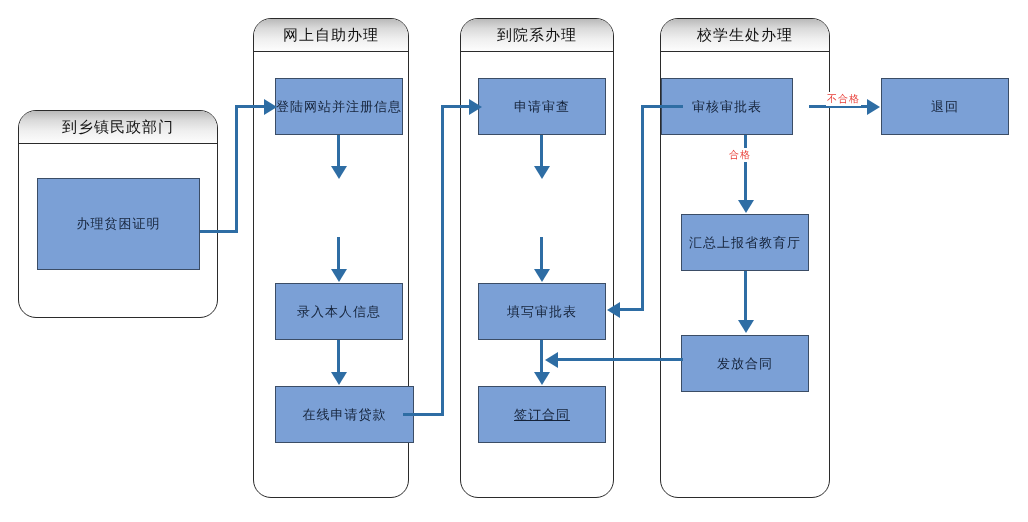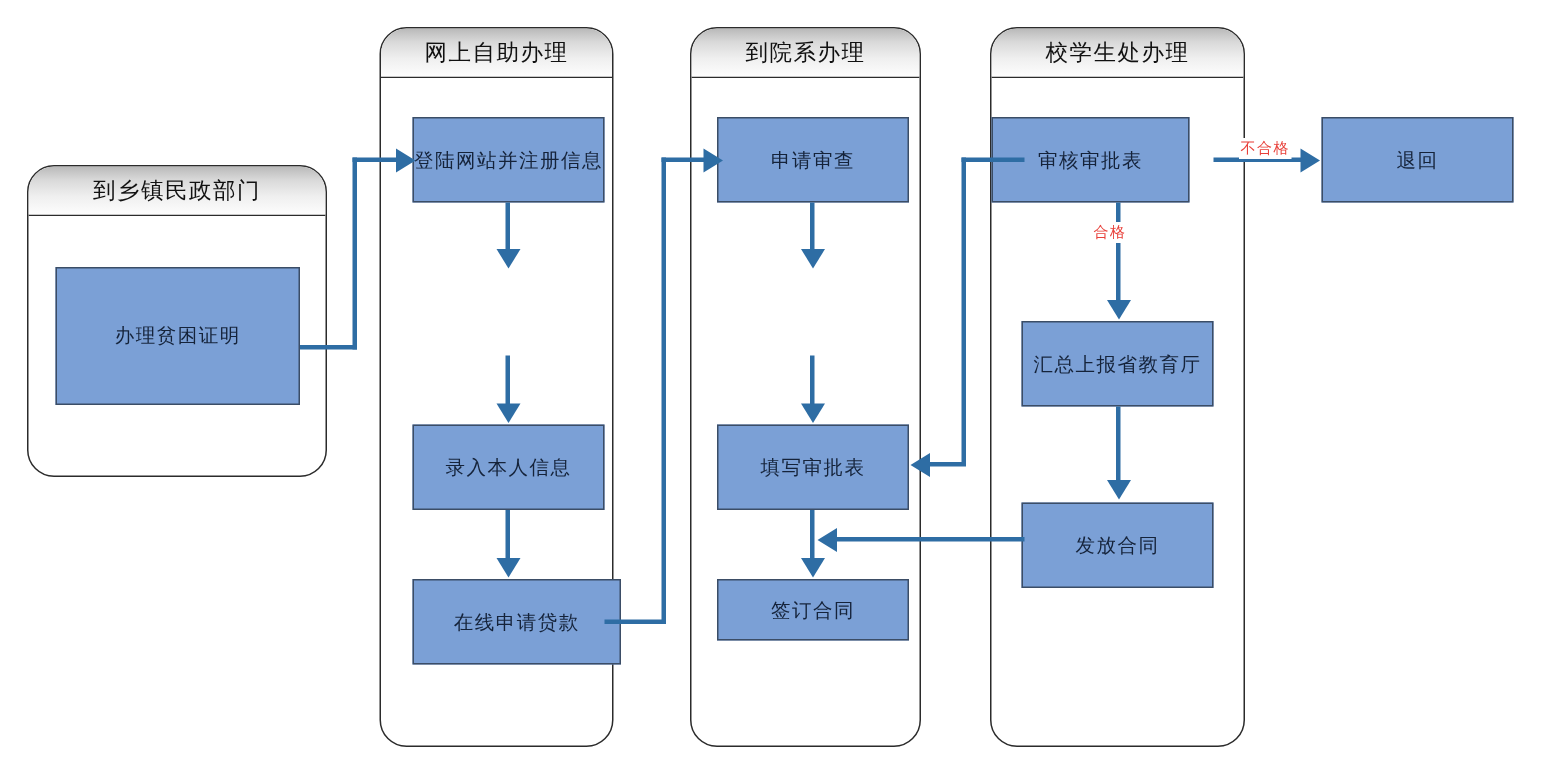--- a/index.html
+++ b/index.html
@@ -92,21 +92,21 @@
   </div>
   <div class="node" style="left:275px;top:78px;width:128px;height:57px;">登陆网站并注册信息</div>
   <div class="node" style="left:275px;top:283px;width:128px;height:57px;">录入本人信息</div>
   <div class="node" style="left:275px;top:386px;width:139px;height:57px;">在线申请贷款</div>
 
   <div class="lane" style="left:460px;top:18px;width:154px;height:480px;">
     <div class="lane-header">到院系办理</div>
   </div>
   <div class="node" style="left:478px;top:78px;width:128px;height:57px;">申请审查</div>
   <div class="node" style="left:478px;top:283px;width:128px;height:57px;">填写审批表</div>
-  <div class="node" style="left:478px;top:386px;width:128px;height:41px;">签订合同</div>
+  <div class="node" style="left:478px;top:386px;width:128px;height:57px;text-decoration:underline;">签订合同</div>
 
   <div class="lane" style="left:660px;top:18px;width:170px;height:480px;">
     <div class="lane-header">校学生处办理</div>
   </div>
   <div class="node" style="left:661px;top:78px;width:132px;height:57px;">审核审批表</div>
   <div class="node" style="left:681px;top:214px;width:128px;height:57px;">汇总上报省教育厅</div>
   <div class="node" style="left:681px;top:335px;width:128px;height:57px;">发放合同</div>
 
   <div class="node" style="left:881px;top:78px;width:128px;height:57px;">退回</div>
 

